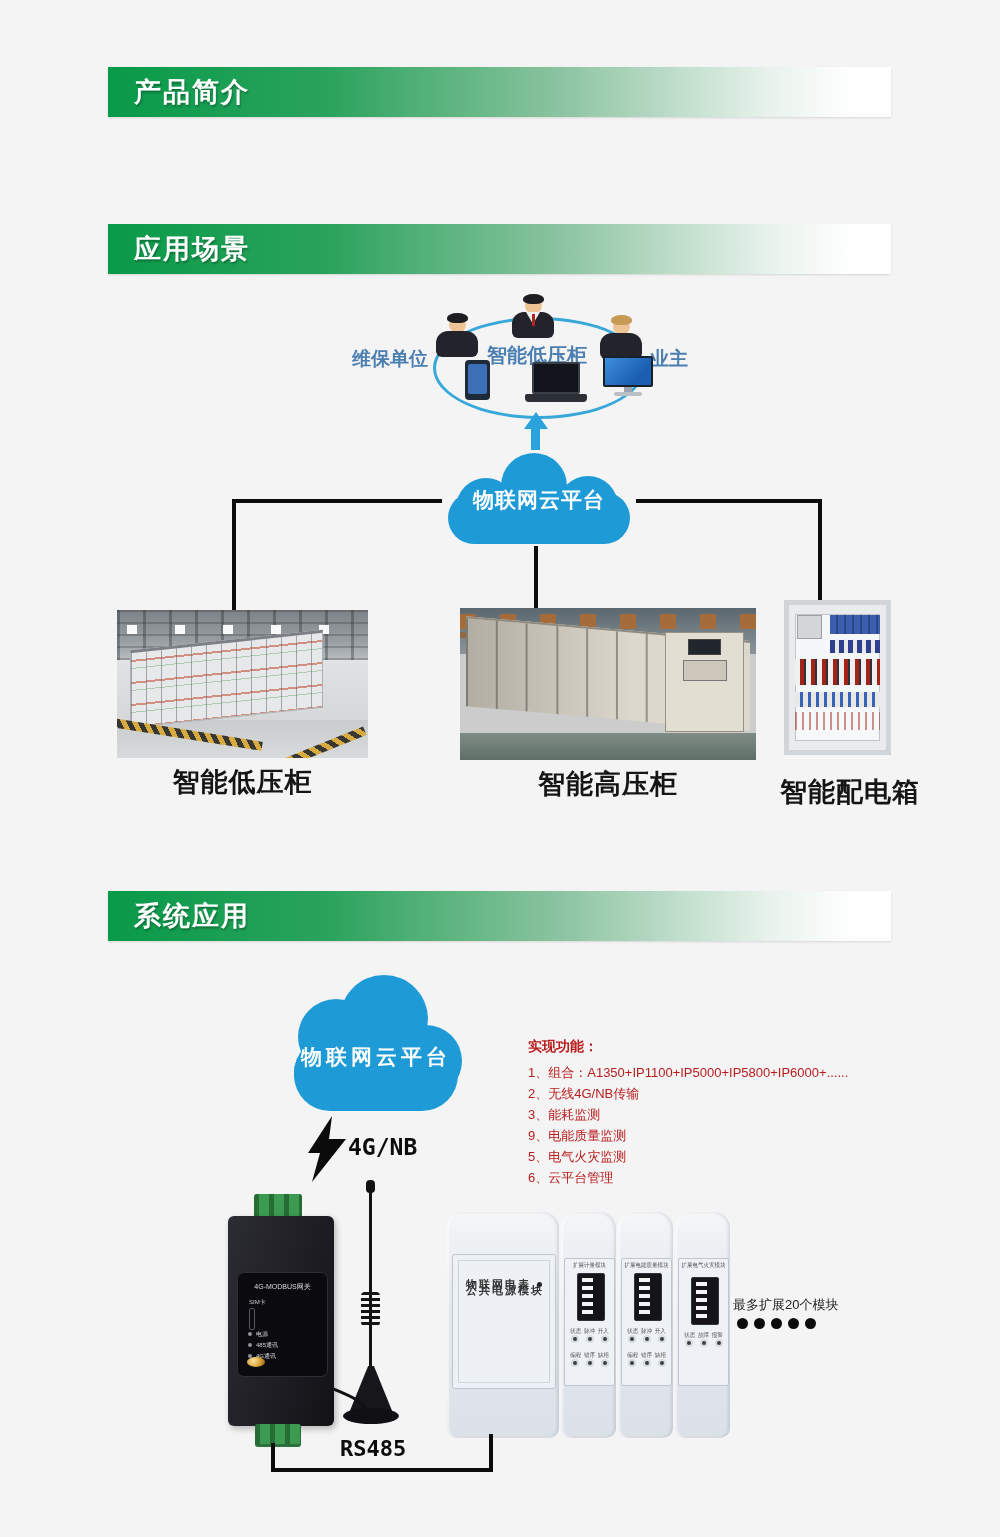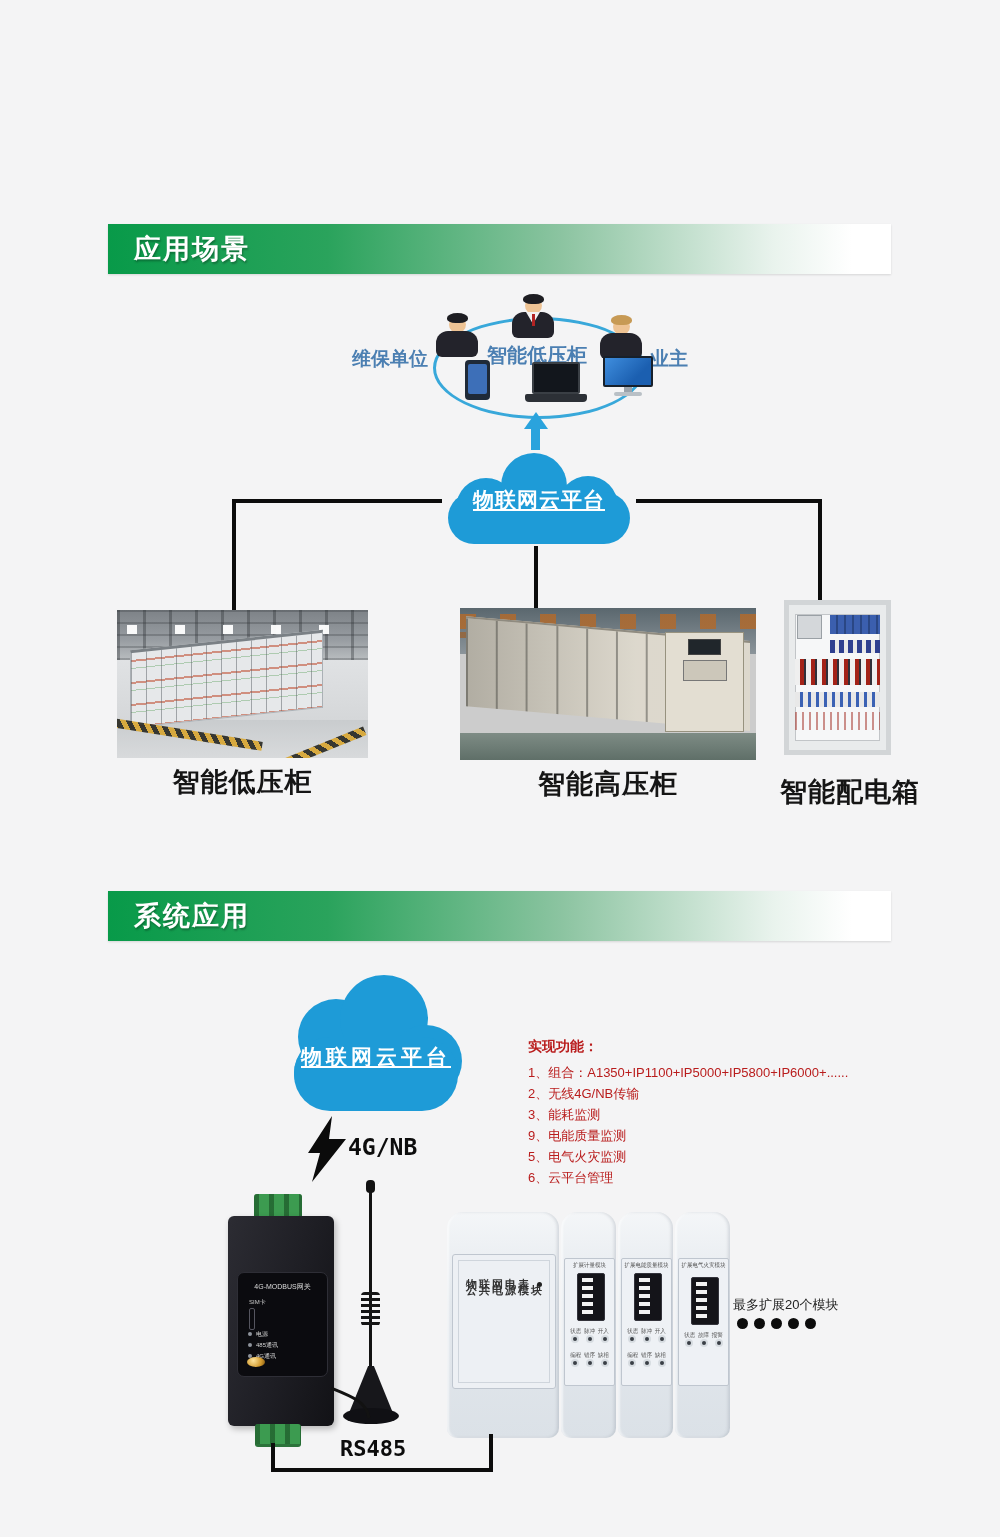--- a/index.html
+++ b/index.html
@@ -38,21 +38,21 @@
   .laptop{position:absolute;left:525px;top:362px;width:62px;height:40px;}
   .laptop .scr{width:44px;height:28px;margin:0 auto;background:#12161c;border:2px solid #3a3f45;border-radius:2px;}
   .laptop .base{width:62px;height:8px;background:#2c3036;border-radius:2px 2px 4px 4px;margin-top:0;}
   .monitor{position:absolute;left:603px;top:356px;width:50px;height:44px;}
   .monitor .scr{width:50px;height:31px;background:linear-gradient(135deg,#3f8ede 0%,#1b5fb0 70%);border:2px solid #17202b;border-radius:2px;box-sizing:border-box;}
   .monitor .neck{width:8px;height:5px;background:#9aa2aa;margin:0 auto;}
   .monitor .foot{width:28px;height:4px;background:#b9c0c6;border-radius:2px;margin:0 auto;}
   .up-arrow-head{position:absolute;left:524px;top:412px;width:0;height:0;
      border-left:12px solid transparent;border-right:12px solid transparent;border-bottom:17px solid #2aa3dd;}
   .up-arrow-shaft{position:absolute;left:531px;top:428px;width:9px;height:22px;background:#2aa3dd;}
-  .cloud-label{position:absolute;width:100%;text-align:center;color:#fff;font-weight:bold;text-decoration:underline;}
+  .cloud-label{position:absolute;width:100%;text-align:center;color:#fff;font-weight:bold;}
   .line{position:absolute;background:#0c0c0c;}
 
   
   .photo{position:absolute;overflow:hidden;background:#ccc;}
   .ply{position:absolute;}
   
   .p1-ceil{inset:0 0 auto 0;height:34%;background:linear-gradient(180deg,#7d8287,#989da2 60%,#b9bdc0);}
   .p1-joists{top:0;left:0;right:0;height:34%;background:
      repeating-linear-gradient(90deg,rgba(40,44,48,.35) 0 3px,transparent 3px 26px),
      repeating-linear-gradient(180deg,rgba(40,44,48,.25) 0 2px,transparent 2px 12px);}
@@ -144,20 +144,23 @@
   .led-dots{position:absolute;left:2px;right:2px;display:flex;justify-content:space-around;}
   .led-dots i{width:4px;height:4px;border-radius:50%;background:#3a3f46;box-shadow:0 0 0 2px #d7dce1;}
 
   .cable-svg{position:absolute;left:325px;top:1382px;}
 </style>
 </head>
 <body>
 
 <div class="page">
 
+  <div class="sec-header" style="top:67px;">
+    <p class="t">产品简介</p>
+  </div>
 
   <div class="sec-header" style="top:224px;">
     <p class="t">应用场景</p>
   </div>
 
   <div class="ellipse"></div>
   <div class="role role-l">维保单位</div>
   <div class="role role-c">智能低压柜</div>
   <div class="role role-r">业主</div>
 

